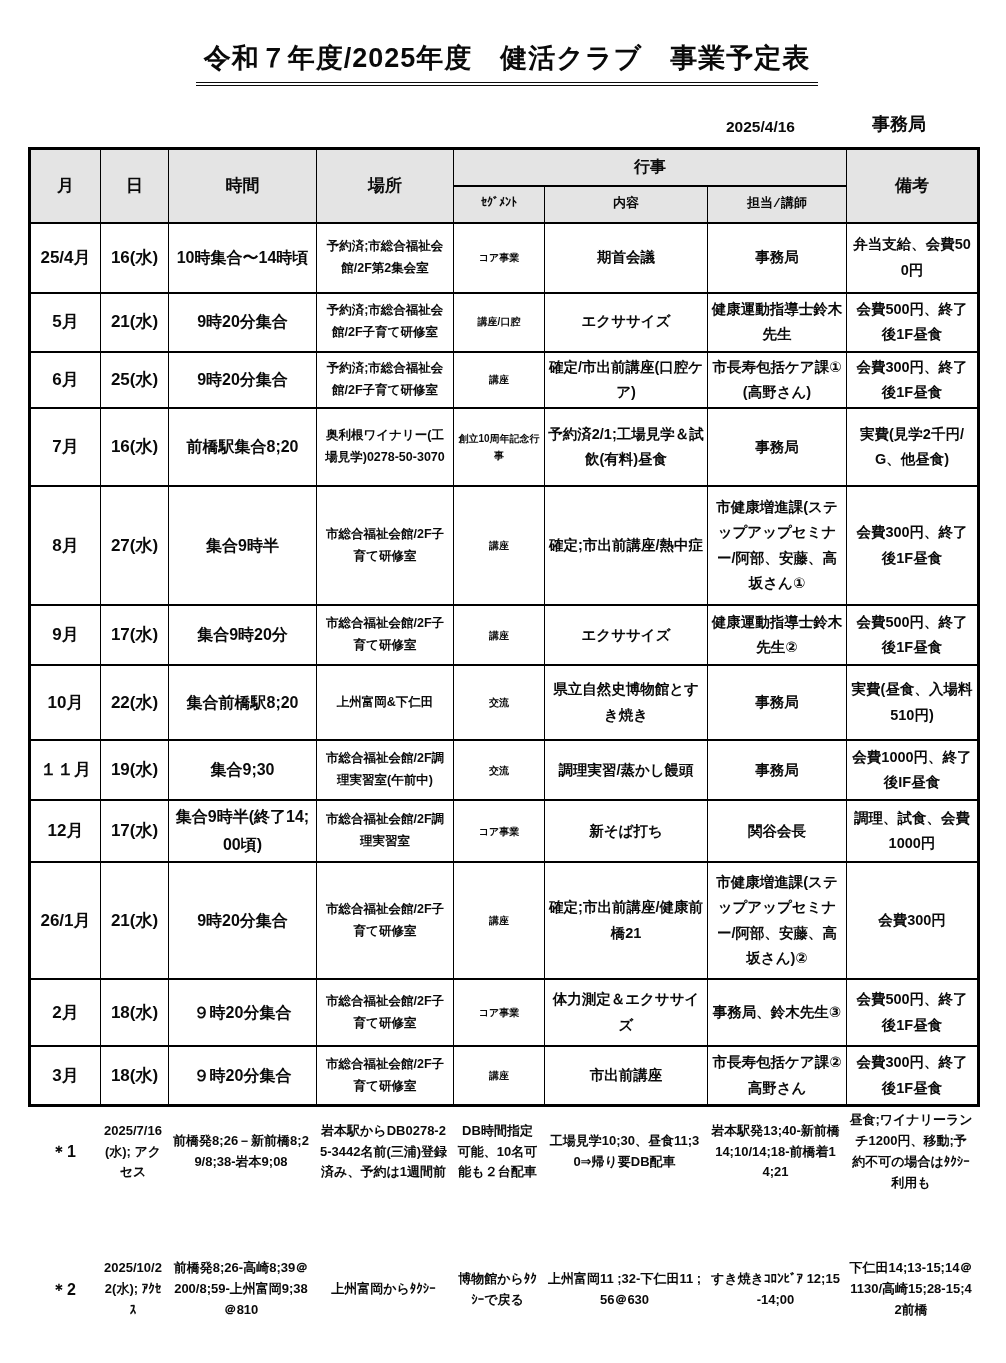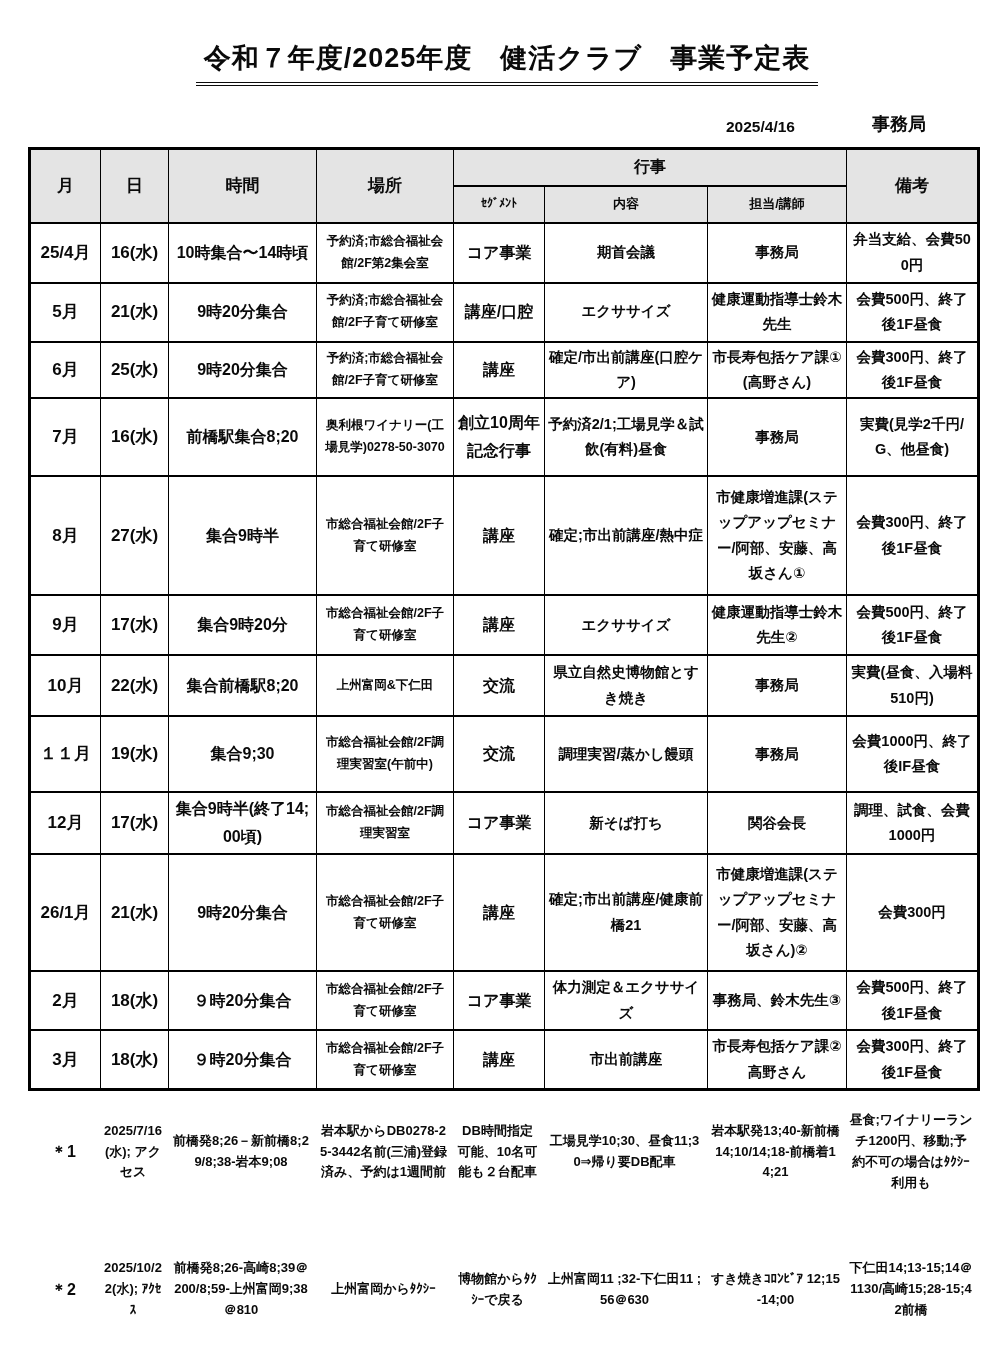--- a/index.html
+++ b/index.html
@@ -59,29 +59,29 @@
     word-break: break-all;
     line-height: 1.75;
     overflow: hidden;
   }
   table.main th {
     background: #e4e4e4;
     font-size: 17px;
     line-height: 1.3;
   }
   tr.h1 { height: 37px; }
-  tr.h2 { height: 37px; }
+  tr.h2 { height: 37px; font-family: Liberation Mono, monospace; }
   tr.h1 th.h-event { font-size: 16px; }
   tr.h2 th { font-size: 13px; }
   tr.h2 th.h-seg { font-size: 12px; }
   .c-month   { font-size: 17px; }
   .c-day     { font-size: 17px; margin-top: 11px; }
   .c-time    { font-size: 16px; line-height: 1.7; }
   .c-place   { font-size: 12.5px; line-height: 1.7; }
-  .c-seg     { font-size: 16px; line-height: 1.6; margin-left: 16px; }
+  .c-seg     { font-size: 10px; line-height: 1.6; margin-left: 16px; }
   .c-content { font-size: 14.5px; }
   .c-staff   { font-size: 14.5px; }
   .c-remarks { font-size: 14.5px; }
   table.notes {
     position: absolute;
     top: 1082px; left: 28px;
     width: 949px;
     border-collapse: collapse;
     table-layout: fixed;
   }
@@ -126,21 +126,21 @@
         <th colspan="3" class="h-event">行事</th>
         <th rowspan="2">備考</th>
       </tr>
       <tr class="h2">
         <th class="h-seg">ｾｸﾞﾒﾝﾄ</th>
         <th>内容</th>
         <th>担当/講師</th>
       </tr>
     </thead>
     <tbody>
-      <tr style="height:60px">
+      <tr style="height:70px">
         <td class="c-month">25/4月</td>
         <td class="c-day">16(水)</td>
         <td class="c-time">10時集合〜14時頃</td>
         <td class="c-place">予約済;市総合福祉会館/2F第2集会室</td>
         <td class="c-seg">コア事業</td>
         <td class="c-content">期首会議</td>
         <td class="c-staff">事務局</td>
         <td class="c-remarks">弁当支給、会費500円</td>
       </tr>
       <tr style="height:59px">
@@ -186,31 +186,31 @@
       <tr style="height:60px">
         <td class="c-month">9月</td>
         <td class="c-day">17(水)</td>
         <td class="c-time">集合9時20分</td>
         <td class="c-place">市総合福祉会館/2F子育て研修室</td>
         <td class="c-seg">講座</td>
         <td class="c-content">エクササイズ</td>
         <td class="c-staff">健康運動指導士鈴木先生②</td>
         <td class="c-remarks">会費500円、終了後1F昼食</td>
       </tr>
-      <tr style="height:61px">
+      <tr style="height:75px">
         <td class="c-month">10月</td>
         <td class="c-day">22(水)</td>
         <td class="c-time">集合前橋駅8;20</td>
         <td class="c-place">上州富岡&amp;下仁田</td>
         <td class="c-seg">交流</td>
         <td class="c-content">県立自然史博物館とすき焼き</td>
         <td class="c-staff">事務局</td>
         <td class="c-remarks">実費(昼食、入場料510円)</td>
       </tr>
-      <tr style="height:76px">
+      <tr style="height:60px">
         <td class="c-month">１１月</td>
         <td class="c-day">19(水)</td>
         <td class="c-time">集合9;30</td>
         <td class="c-place">市総合福祉会館/2F調理実習室(午前中)</td>
         <td class="c-seg">交流</td>
         <td class="c-content">調理実習/蒸かし饅頭</td>
         <td class="c-staff">事務局</td>
         <td class="c-remarks">会費1000円、終了後IF昼食</td>
       </tr>
       <tr style="height:60px">
@@ -226,21 +226,21 @@
       <tr style="height:117px">
         <td class="c-month">26/1月</td>
         <td class="c-day">21(水)</td>
         <td class="c-time">9時20分集合</td>
         <td class="c-place">市総合福祉会館/2F子育て研修室</td>
         <td class="c-seg">講座</td>
         <td class="c-content">確定;市出前講座/健康前橋21</td>
         <td class="c-staff">市健康増進課(ステップアップセミナー/阿部、安藤、高坂さん)②</td>
         <td class="c-remarks">会費300円</td>
       </tr>
-      <tr style="height:59px">
+      <tr style="height:67px">
         <td class="c-month">2月</td>
         <td class="c-day">18(水)</td>
         <td class="c-time">９時20分集合</td>
         <td class="c-place">市総合福祉会館/2F子育て研修室</td>
         <td class="c-seg">コア事業</td>
         <td class="c-content">体力測定＆エクササイズ</td>
         <td class="c-staff">事務局、鈴木先生③</td>
         <td class="c-remarks">会費500円、終了後1F昼食</td>
       </tr>
       <tr style="height:59px">

